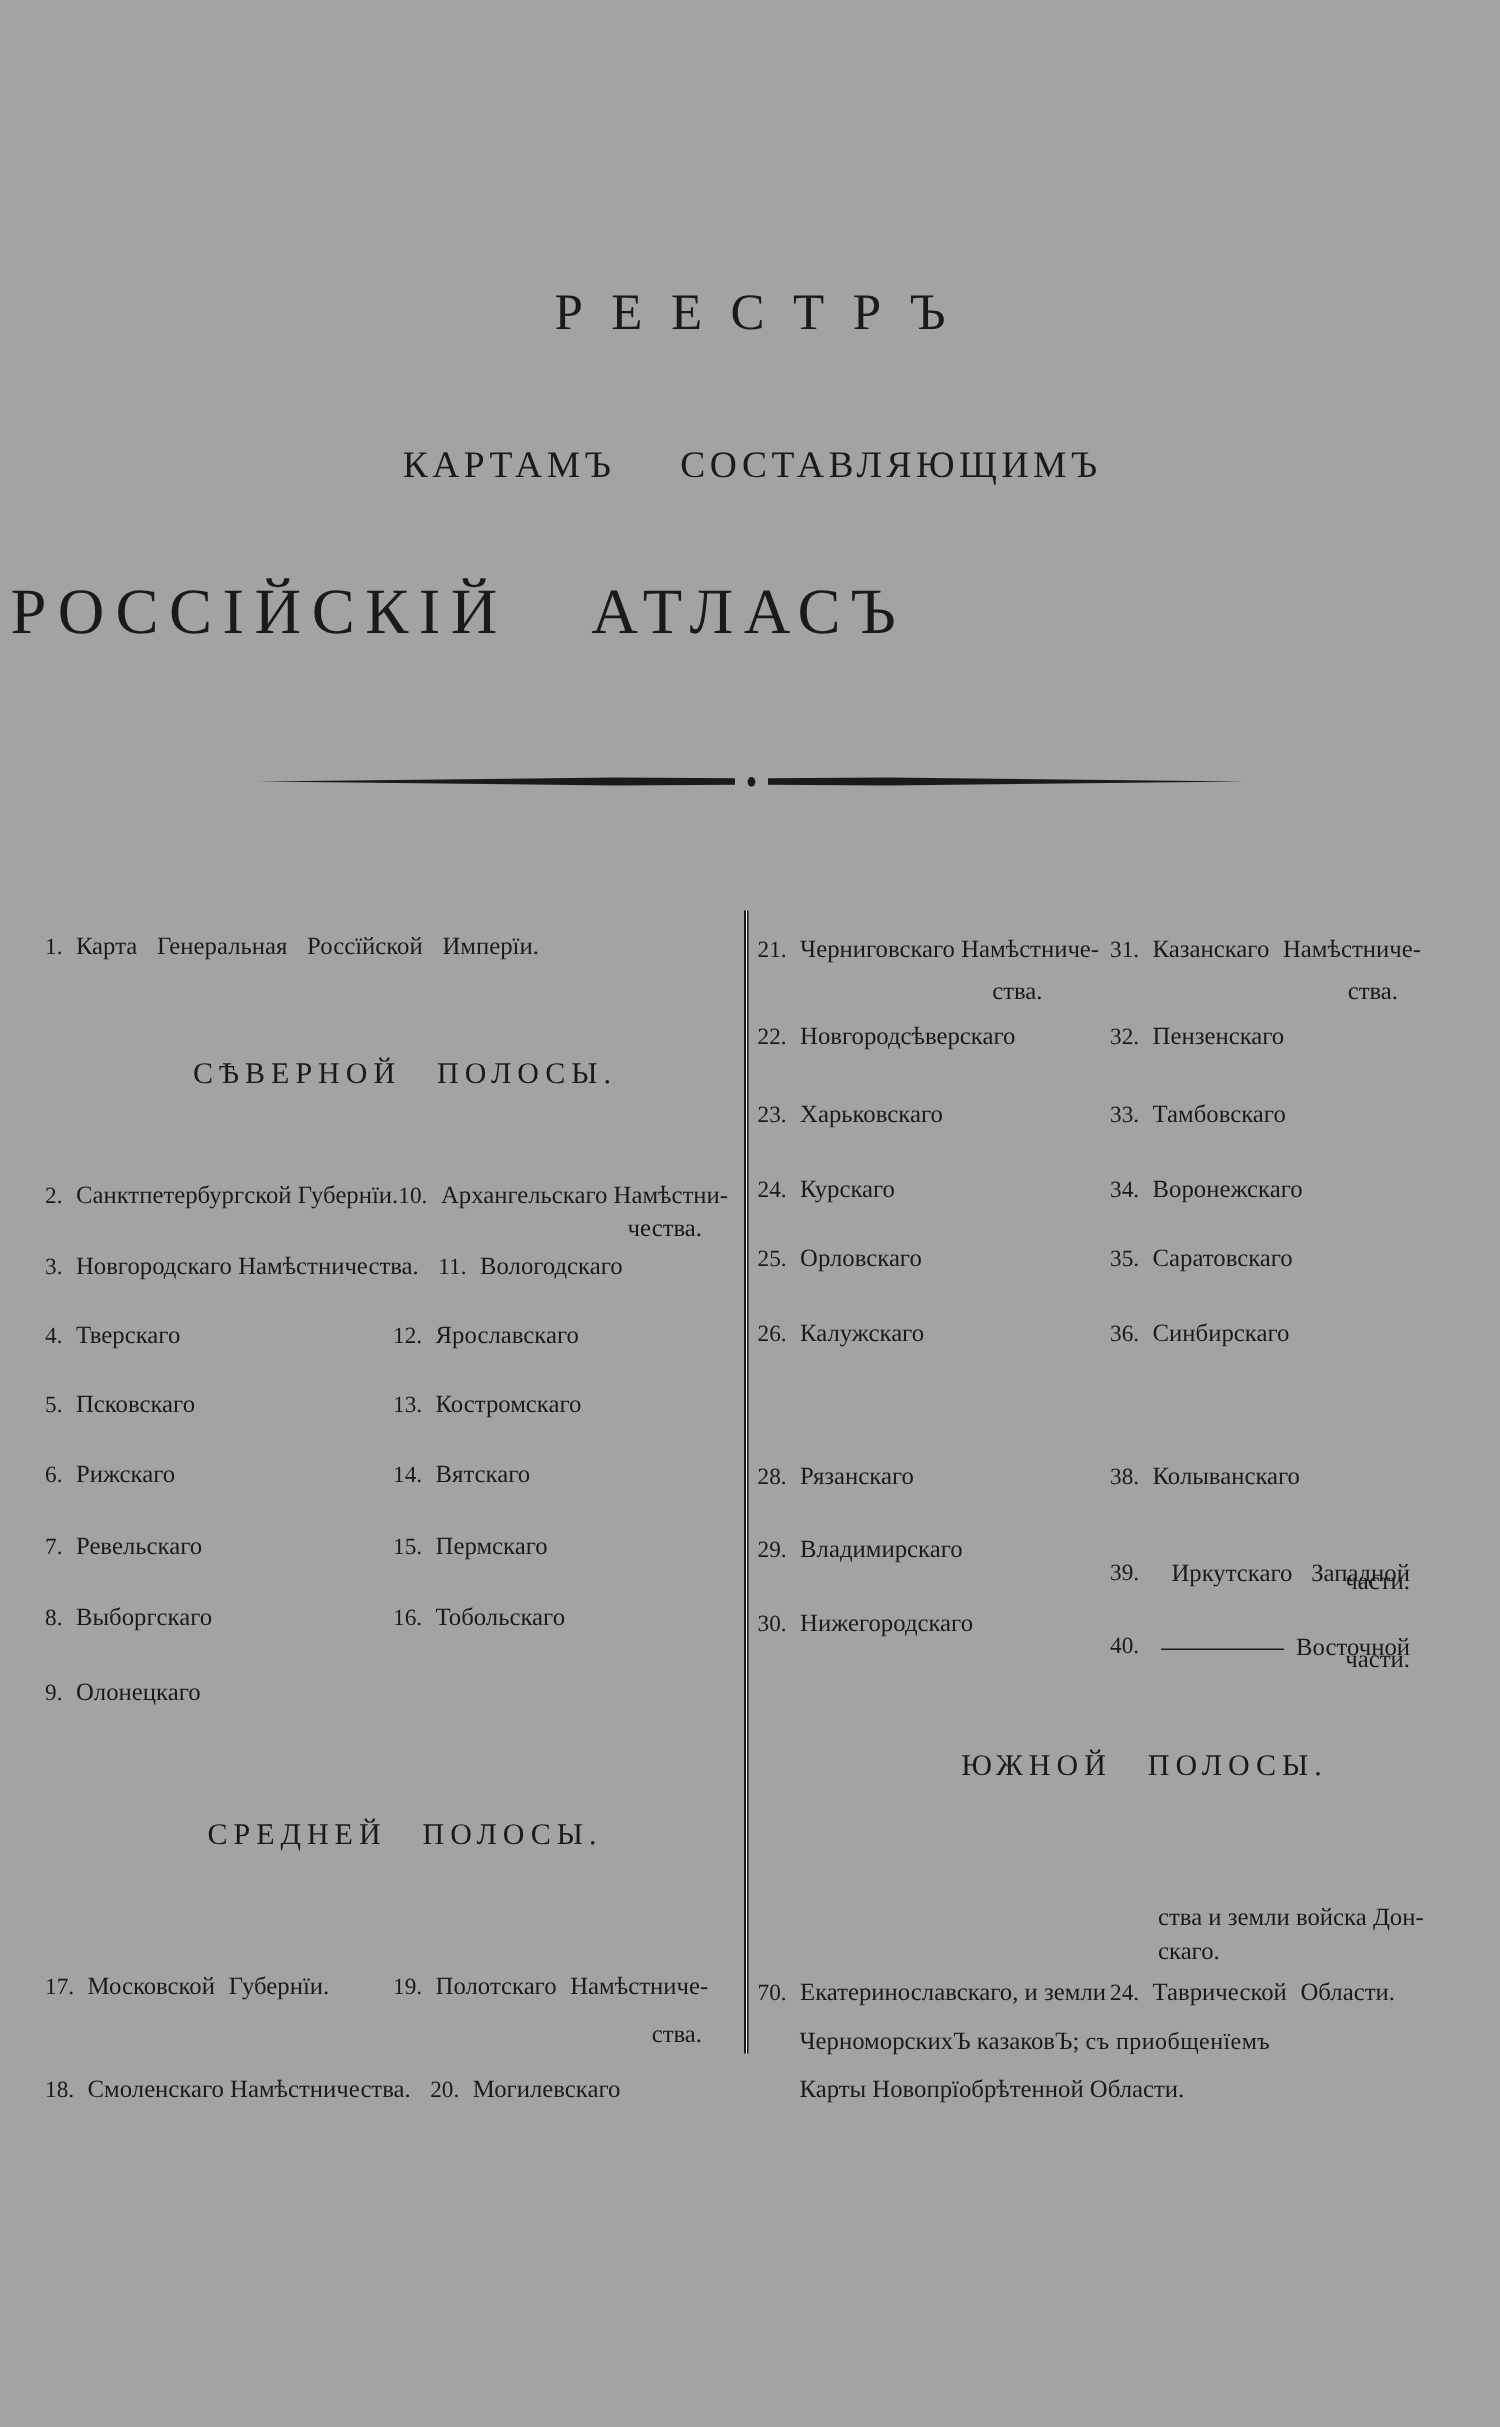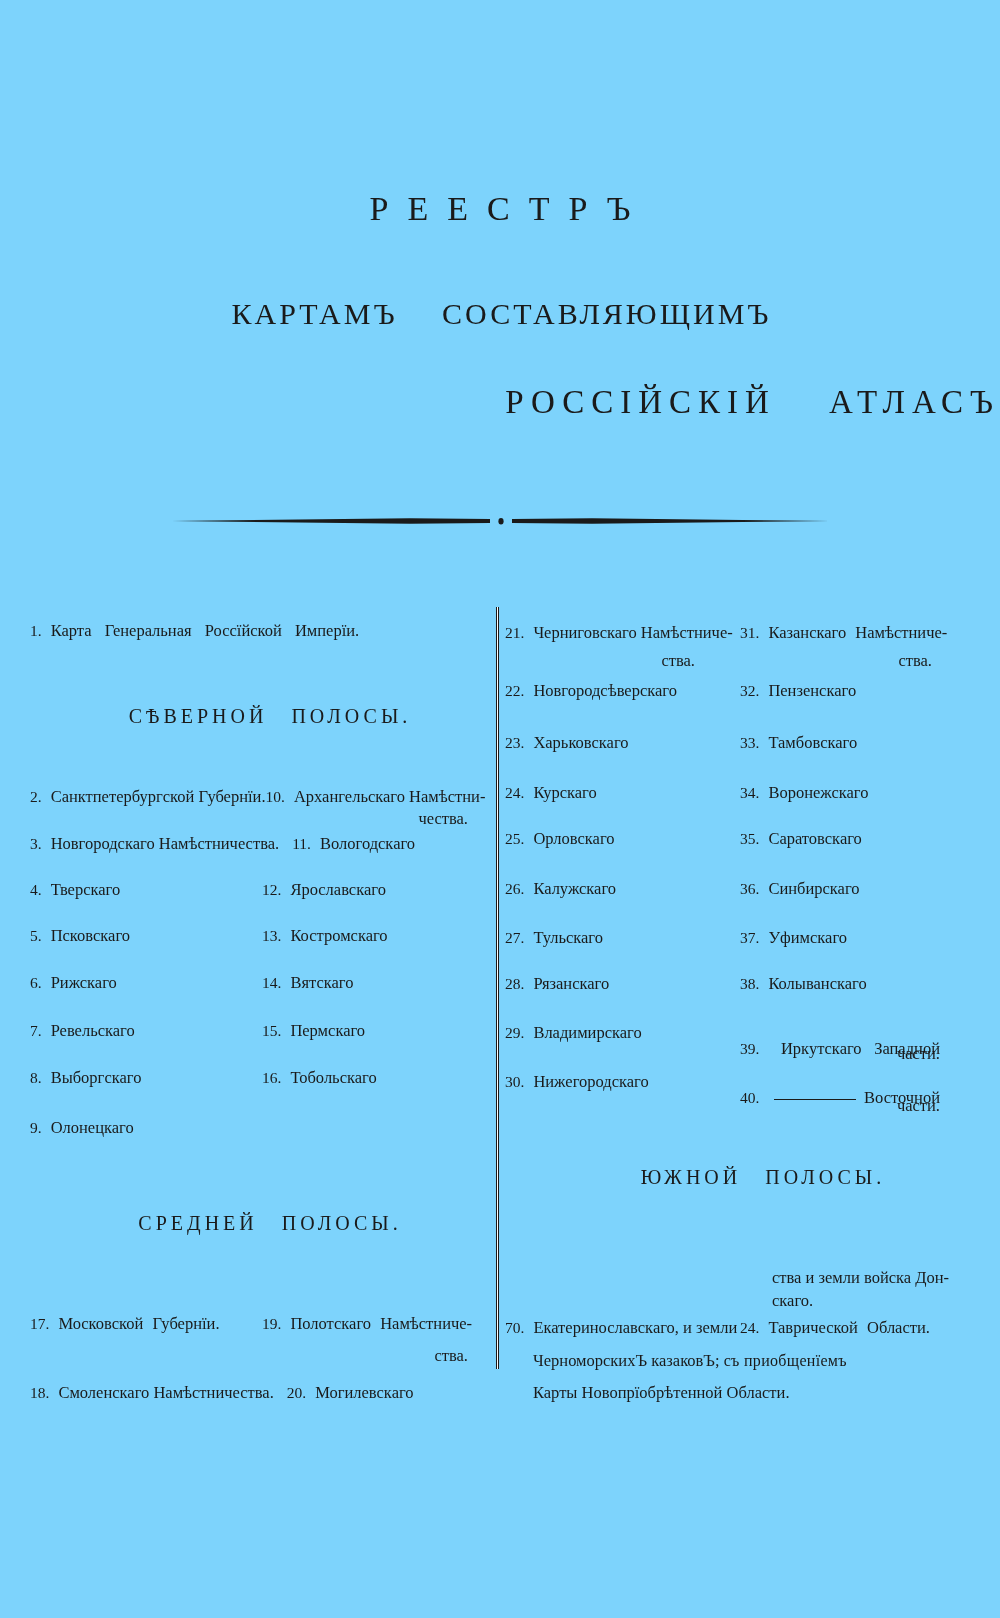--- a/index.html
+++ b/index.html
@@ -1,22 +1,22 @@
 <!DOCTYPE html>
 <html><head>
 <meta charset="utf-8">
 <style>
   html,body{margin:0;padding:0;background:#e8e8e8;}
-  .page{position:relative;width:1000px;height:1618px;background:#7dd3fc;
+  .page{position:relative;width:1000px;height:1618px;background:#a3a3a3;
         font-family:"Liberation Serif","DejaVu Serif",serif;color:#1a1a1a;overflow:hidden;margin:0 auto;}
   .t1{position:absolute;left:0;width:100%;top:190px;text-align:center;font-size:34px;
       letter-spacing:19px;padding-left:19px;box-sizing:border-box;}
-  .t2{position:absolute;left:0;width:100%;top:297px;text-align:center;font-size:30px;
+  .t2{position:absolute;left:0;width:100%;top:297px;text-align:center;font-size:25px;
       letter-spacing:3px;word-spacing:34px;padding-left:3px;box-sizing:border-box;}
-  .t3{position:absolute;left:0;width:100%;top:384px;text-align:right;font-size:33px;
+  .t3{position:absolute;left:0;width:100%;top:384px;text-align:left;font-size:43px;
       letter-spacing:7px;word-spacing:38px;padding-left:7px;box-sizing:border-box;}
   .orn{position:absolute;left:170px;top:514px;}
   .vline{position:absolute;left:496px;top:607px;width:3px;height:762px;
          background:linear-gradient(to right,#1a1a1a 0 1.2px,#fdfdfd 1.2px 1.9px,#1a1a1a 1.9px 3px);}
   .sect{position:absolute;font-size:20px;letter-spacing:4px;word-spacing:15px;text-align:center;}
   .line{position:absolute;font-size:16.5px;line-height:25px;white-space:nowrap;}
   .num{display:inline-block;margin-right:9px;font-size:15.5px;}
   .frag2{position:absolute;top:0;}
   .jst{display:flex;justify-content:space-between;}
   .gap{display:flex;gap:13px;text-align:center;}
@@ -130,24 +130,20 @@
   <div class="line" style="left:505px;top:826px;width:455px">
     <span><span class="num">25.</span><span>Орловскаго</span></span>
     <span class="frag2" style="left:235px"><span class="num">35.</span><span>Саратовскаго</span></span>
   </div>
 
   <div class="line" style="left:505px;top:876px;width:455px">
     <span><span class="num">26.</span><span>Калужскаго</span></span>
     <span class="frag2" style="left:235px"><span class="num">36.</span><span>Синбирскаго</span></span>
   </div>
 
-  <div class="line" style="left:505px;top:925px;width:455px">
-    <span><span class="num">27.</span><span>Тульскаго</span></span>
-    <span class="frag2" style="left:235px"><span class="num">37.</span><span>Уфимскаго</span></span>
-  </div>
 
   <div class="line" style="left:505px;top:971px;width:455px">
     <span><span class="num">28.</span><span>Рязанскаго</span></span>
     <span class="frag2" style="left:235px"><span class="num">38.</span><span>Колыванскаго</span></span>
   </div>
 
   <div class="line" style="left:505px;top:1020px;width:455px">
     <span><span class="num">29.</span><span>Владимирскаго</span></span>
     <span class="frag2 iflex" style="left:235px;width:200px">
         <span class="num">39.</span>

